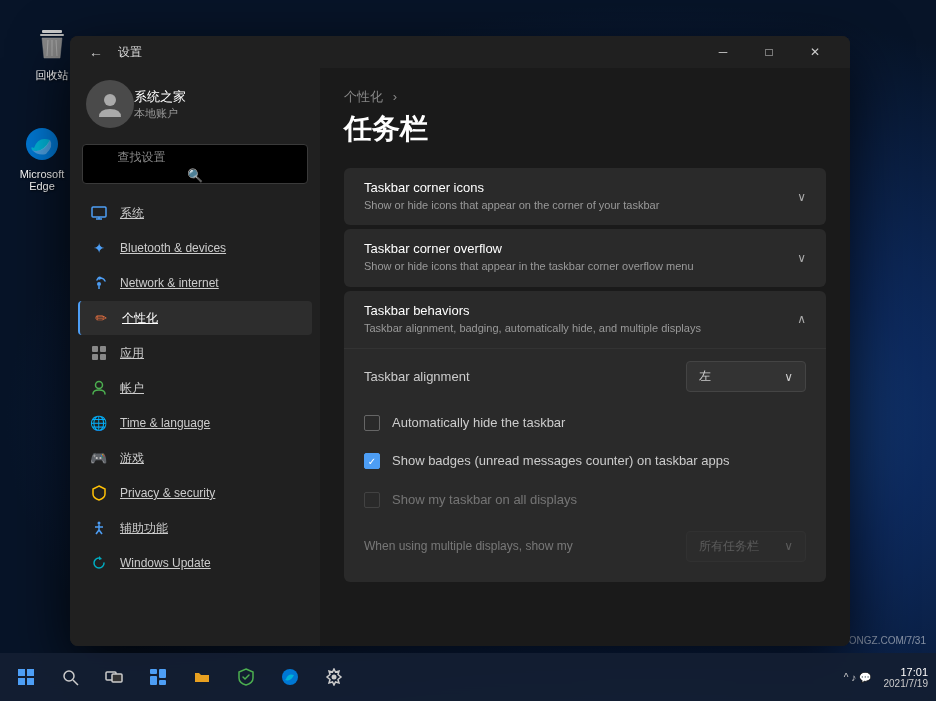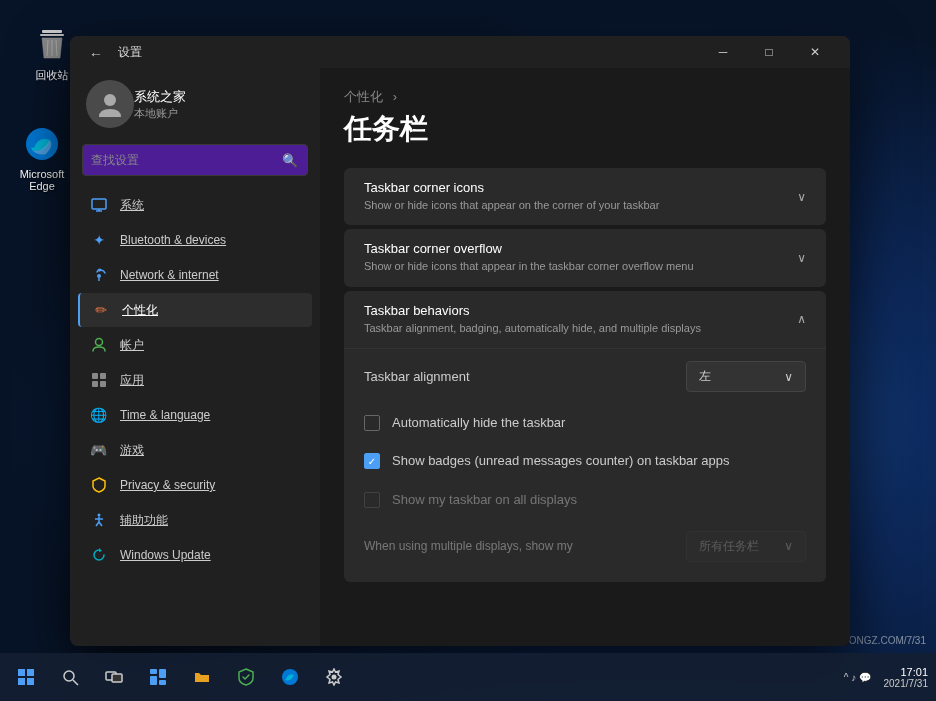--- a/index.html
+++ b/index.html
@@ -209,26 +209,27 @@
     }
     .profile-info .sub {
       color: #999;
       font-size: 11px;
     }
 
     
     .search-box {
       display: flex;
       align-items: center;
-      background: #4c1d95;
+      background: #000000;
       border-radius: 4px;
       margin: 0 4px 12px;
       padding: 0 8px;
-      height: 32px;
+      height: 40px;
       border: 1px solid #3a3a3a;
+      flex-direction: column;
     }
     .search-box input {
       background: transparent;
       border: none;
       color: #ccc;
       font-size: 12px;
       flex: 1;
       outline: none;
     }
     .search-box input::placeholder { color: #888; }
@@ -544,39 +545,39 @@
           </span>
           <span class="nav-label">Network &amp; internet</span>
         </div>
 
         <div class="nav-item active">
           <span class="nav-icon icon-orange">✏</span>
           <span class="nav-label">个性化</span>
         </div>
 
         <div class="nav-item">
-          <span class="nav-icon icon-green">
-            <svg width="16" height="16" viewBox="0 0 16 16">
-              <circle cx="8" cy="5" r="3.5" fill="none" stroke="#4caf50" stroke-width="1.5"></circle>
-              <path d="M2 14 Q2 10 8 10 Q14 10 14 14" fill="none" stroke="#4caf50" stroke-width="1.5" stroke-linecap="round"></path>
-            </svg>
-          </span>
-          <span class="nav-label">帐户</span>
-        </div>
-
-        <div class="nav-item">
           <span class="nav-icon icon-white">
             <svg width="16" height="16" viewBox="0 0 16 16">
               <rect x="1" y="1" width="6" height="6" rx="1" fill="#888"></rect>
               <rect x="9" y="1" width="6" height="6" rx="1" fill="#888"></rect>
               <rect x="1" y="9" width="6" height="6" rx="1" fill="#888"></rect>
               <rect x="9" y="9" width="6" height="6" rx="1" fill="#888"></rect>
             </svg>
           </span>
           <span class="nav-label">应用</span>
+        </div>
+
+        <div class="nav-item">
+          <span class="nav-icon icon-green">
+            <svg width="16" height="16" viewBox="0 0 16 16">
+              <circle cx="8" cy="5" r="3.5" fill="none" stroke="#4caf50" stroke-width="1.5"></circle>
+              <path d="M2 14 Q2 10 8 10 Q14 10 14 14" fill="none" stroke="#4caf50" stroke-width="1.5" stroke-linecap="round"></path>
+            </svg>
+          </span>
+          <span class="nav-label">帐户</span>
         </div>
 
         <div class="nav-item">
           <span class="nav-icon icon-blue">🌐</span>
           <span class="nav-label">Time &amp; language</span>
         </div>
 
         <div class="nav-item">
           <span class="nav-icon">🎮</span>
           <span class="nav-label">游戏</span>
@@ -754,19 +755,19 @@
         </svg>
       </div>
     </div>
 
     <div class="taskbar-right">
       <div style="display:flex;align-items:center;gap:4px;font-size:10px;color:#ccc;">
         <span>^ ♪ 💬</span>
       </div>
       <div style="display:flex;flex-direction:column;align-items:flex-end;margin-left:8px;">
         <span style="font-size:11px;color:#fff;">17:01</span>
-        <span style="font-size:10px;color:#ccc;">2021/7/31</span>
+        <span style="font-size:10px;color:#ccc;">2021/7/19</span>
       </div>
     </div>
   </div>
 
   <div class="watermark">ITONGZ.COM/7/31</div>
 </div>
 
 </body></html>

